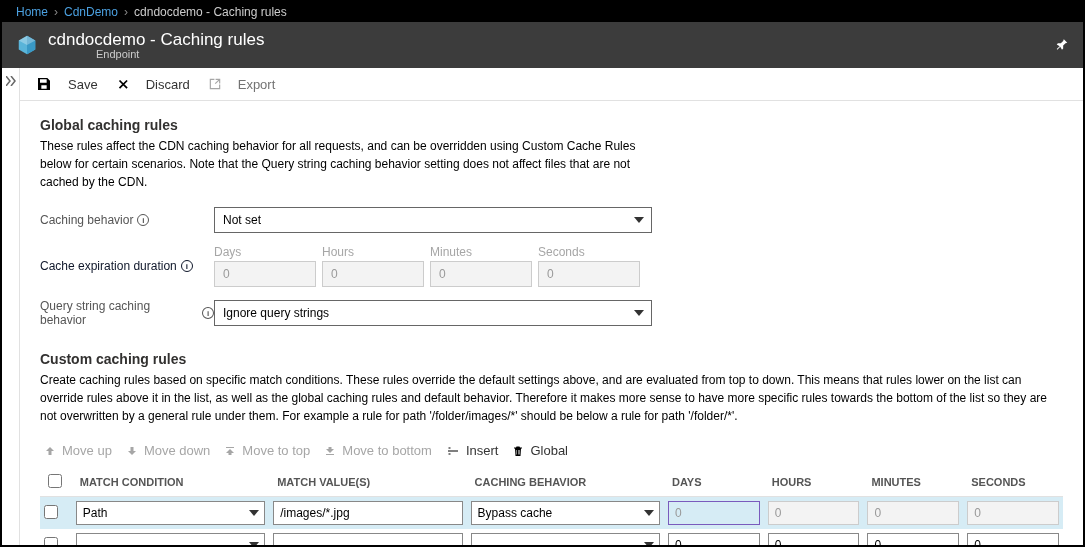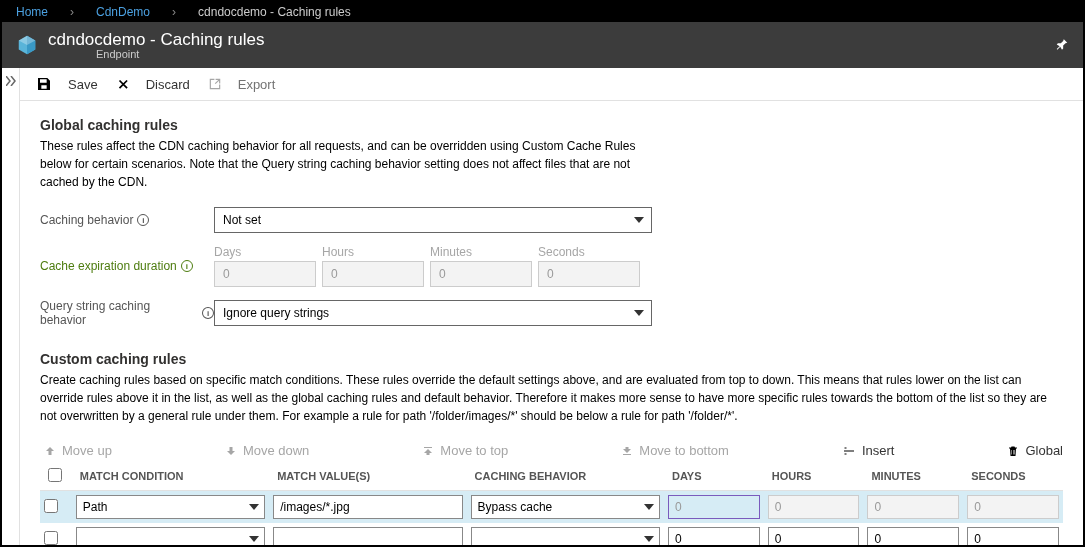--- a/index.html
+++ b/index.html
@@ -1,18 +1,18 @@
 <!DOCTYPE html>
 <html><head>
   <meta charset="utf-8">
   <style>
     * { margin: 0; padding: 0; box-sizing: border-box; font-family: 'Segoe UI', Tahoma, sans-serif; }
     body { background: #fff; font-size: 13px; color: #323130; border: 2px solid #000; width: 1085px; height: 547px; overflow: hidden; }
     
-    .breadcrumb { background: #000; color: #fff; padding: 3px 14px; font-size: 12px; display: flex; align-items: center; gap: 22px; }
+    .breadcrumb { background: #000; color: #fff; padding: 3px 14px; font-size: 12px; display: flex; align-items: center; gap: 6px; }
     .breadcrumb a { color: #4ba0e0; text-decoration: none; }
     .breadcrumb .sep { color: #888; }
     .breadcrumb .current { color: #ccc; }
     
     .header { background: #3c3c3c; color: #fff; padding: 8px 14px; display: flex; align-items: center; gap: 10px; }
     .header .icon-cube { width: 22px; height: 22px; display: flex; align-items: center; justify-content: center; }
     .header .title { font-size: 17px; font-weight: 400; }
     .header .subtitle { font-size: 11px; color: #ccc; display: block; margin-top: -2px; padding-left: 48px; }
     .header .pin { margin-left: auto; color: #fff; cursor: pointer; }
     
@@ -23,35 +23,35 @@
     .toolbar { padding: 8px 16px; display: flex; gap: 18px; align-items: center; border-bottom: 1px solid #e1e1e1; }
     .toolbar-btn { display: flex; align-items: center; gap: 16px; font-size: 13px; cursor: pointer; color: #333; }
     .toolbar-btn.disabled { color: #737373; }
     
     .main { padding: 16px 20px; }
     .section-title { font-size: 14px; font-weight: 600; margin-bottom: 4px; }
     .section-desc { font-size: 12px; color: #000000; line-height: 1.5; margin-bottom: 16px; max-width: 1030px; }
     
     .form-row { display: flex; align-items: center; margin-bottom: 12px; }
     .form-label { width: 174px; font-size: 12px; color: #555; display: flex; align-items: center; gap: 4px; }
-    .form-label.disabled { color: #4d7c0f; text-align: right; }
+    .form-label.disabled { color: #0f172a; text-align: right; }
     .info-icon { display: inline-flex; width: 12px; height: 12px; border: 1px solid currentColor; border-radius: 50%; align-items: center; justify-content: center; font-size: 8px; font-weight: bold; font-style: normal; }
     
     .select-box { position: relative; width: 438px; }
     .select-box select { width: 100%; height: 26px; border: 1px solid #666; background: #fff; padding: 0 8px; font-size: 12px; appearance: none; cursor: pointer; }
     .select-box::after { content: ''; position: absolute; right: 8px; top: 10px; width: 0; height: 0; border-left: 5px solid transparent; border-right: 5px solid transparent; border-top: 6px solid #333; pointer-events: none; }
     
     .duration-group { display: flex; gap: 6px; }
     .duration-field { display: flex; flex-direction: column; gap: 2px; }
     .duration-field label { font-size: 12px; color: #a6a6a6; }
     .duration-field input { width: 102px; height: 26px; border: 1px solid #ccc; background: #f3f3f3; padding: 0 8px; font-size: 12px; color: #999; }
     
     .custom-section { margin-top: 24px; }
     
-    .rules-toolbar { display: flex; gap: 29px; align-items: center; margin: 18px 0 4px 0; padding-left: 4px; justify-content: space-between; }
+    .rules-toolbar { display: flex; gap: 14px; align-items: center; margin: 18px 0 10px 0; padding-left: 4px; }
     .rules-btn { display: flex; align-items: center; gap: 6px; font-size: 13px; cursor: pointer; color: #333; }
     .rules-btn.disabled { color: #a6a6a6; }
     
     .rules-table { width: 100%; border-collapse: collapse; }
     .rules-table th { text-align: left; font-size: 11px; font-weight: 600; color: #555; padding: 6px 8px; border-bottom: 1px solid #e1e1e1; }
     .rules-table td { padding: 4px 4px; }
     .rules-table tr.selected-row td { background: #d6ecf5; }
     .chk-col { width: 30px; }
     .chk-col input { width: 14px; height: 14px; }
     

